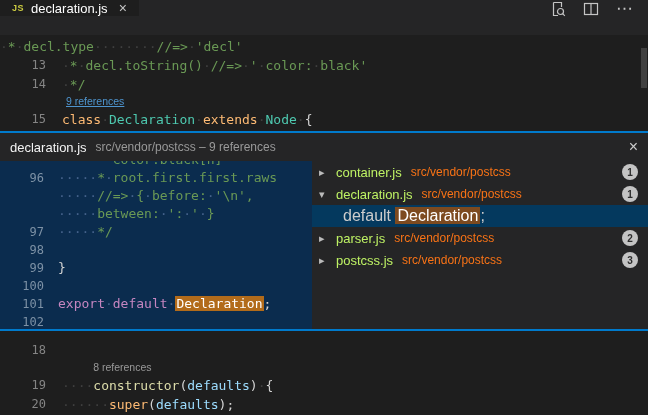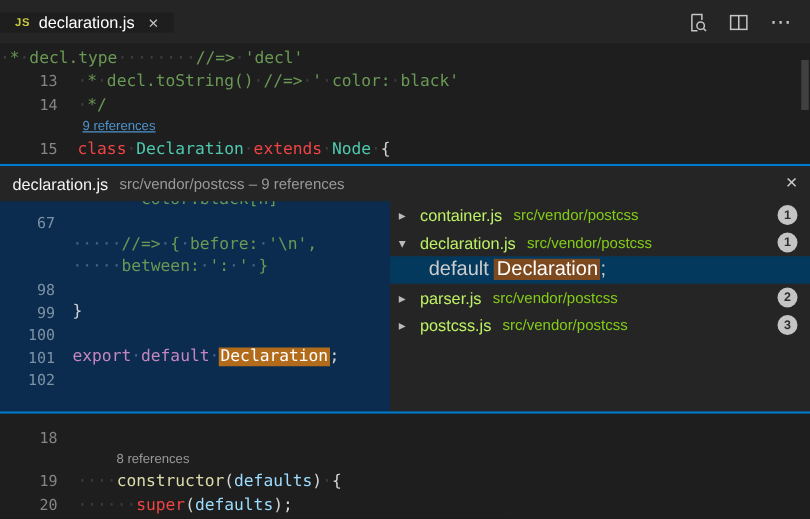--- a/index.html
+++ b/index.html
@@ -1,20 +1,20 @@
 <!DOCTYPE html>
 <html><head>
 <meta charset="utf-8">
 <style>
   *{margin:0;padding:0;box-sizing:border-box}
   html,body{width:648px;height:415px;overflow:hidden;background:#1e1e1e;font-family:"Liberation Sans",sans-serif}
   .window{position:relative;width:648px;height:415px;background:#1e1e1e;overflow:hidden}
 
   
-  .tabbar{display:flex;height:35px;background:#252526;align-items:center}
+  .tabbar{display:flex;height:35px;background:#252526;align-items:flex-start}
   .tab{display:flex;align-items:center;gap:7px;background:#1e1e1e;padding:0 12px;cursor:pointer}
   .jsicon{color:#cbcb41;font-size:9px;font-weight:bold;letter-spacing:.5px}
   .tab-label{color:#ffffff;font-size:13px}
   .tab-close{color:#c5c5c5;font-size:14px;margin-left:4px;cursor:pointer}
   .tab-spacer{flex:1}
   .actions{display:flex;align-items:center;gap:17px;padding:0 15px}
   .action{color:#c5c5c5;display:flex;align-items:center;cursor:pointer}
   .more{font-size:17px;line-height:1}
 
   
@@ -22,21 +22,21 @@
   #ed-top{height:96px;padding-top:2px}
   #ed-bottom{height:84px;padding-top:10px}
   .line{display:flex;height:19px;line-height:19px;white-space:pre}
   .ln{width:62px;min-width:62px;text-align:right;padding-right:16px;color:#858585;font-size:12px}
   .lc{white-space:pre}
   .lens-row{height:16px;line-height:14px}
   .lens{font-size:10.5px;color:#999999;font-family:"Liberation Sans",sans-serif;cursor:pointer}
   .lens.link{color:#4e94ce;text-decoration:underline}
 
   .s-cmt{color:#6a9955}
-  .s-kw{color:#ef4444}
+  .s-kw{color:#fdba74}
   .s-ctrl{color:#c586c0}
   .s-cls{color:#4ec9b0}
   .s-fn{color:#dcdcaa}
   .s-var{color:#9cdcfe}
   .s-str{color:#ce9178}
   .s-pun{color:#d4d4d4}
   .s-txt{color:#cccccc}
   .s-ws{color:#3f3f3f}
   .s-match{background:#b26b1a;color:#ffffff;padding:0 1px}
   .s-tmatch{background:#7d4a1f;color:#ffffff;padding:0 2px}
@@ -52,21 +52,21 @@
   .peek-editor .inner{margin-top:-10px}
   .peek-editor .line{height:18px;line-height:18px}
   .peek-editor .ln{width:58px;min-width:58px;padding-right:14px;color:#7d91a5}
   .peek-editor .s-ws{color:#44618a}
   .peek-editor .s-pun{color:#d4d4d4}
   .peek-results{flex:1;background:#252526;overflow:hidden}
   .trow{position:relative;display:flex;align-items:center;height:22px;padding-left:7px;cursor:pointer}
   .trow.sel{background:#04395e}
   .chev{width:17px;color:#bbbbbb;font-size:11px;cursor:pointer}
   .fname{color:#bef264;font-size:13px;margin-right:9px}
-  .fpath{color:#84cc16;font-size:12px}
+  .fpath{color:#f97316;font-size:12px}
   .badge{position:absolute;right:10px;top:3px;width:16px;height:16px;border-radius:50%;background:#c4c4c4;color:#2d2d2d;font-size:10px;display:flex;align-items:center;justify-content:center;font-weight:bold}
   .trow.ref{padding-left:31px;font-size:16px}
   .reftext{white-space:pre}
 
   .scroll-thumb{position:absolute;right:1px;top:48px;width:6px;height:40px;background:#6b6b6b;opacity:.45}
 </style>
 </head>
 <body>
 
 <div class="window">
@@ -108,23 +108,24 @@
   <div class="peek">
     <div class="peek-header">
       <span class="peek-title">declaration.js</span>
       <span class="peek-meta">src/vendor/postcss – 9 references</span>
       <span class="peek-close">×</span>
     </div>
     <div class="peek-body">
       <div class="peek-editor editor">
         <div class="inner" id="ed-peek">
             <div class="line"><span class="ln"></span><span class="lc"><span class="s-ws">·······</span><span class="s-cmt">color:black[n]</span></span></div>
-            <div class="line"><span class="ln">67</span></div>
+            <div class="line"><span class="ln">96</span><span class="lc"><span class="s-ws">·····</span><span class="s-cmt">*</span><span class="s-ws">·</span><span class="s-cmt">root.first.first.raws</span></span></div>
             <div class="line"><span class="ln"></span><span class="lc"><span class="s-ws">·····</span><span class="s-cmt">//=&gt;</span><span class="s-ws">·</span><span class="s-cmt">{</span><span class="s-ws">·</span><span class="s-cmt">before:</span><span class="s-ws">·</span><span class="s-cmt">'\n',</span></span></div>
             <div class="line"><span class="ln"></span><span class="lc"><span class="s-ws">·····</span><span class="s-cmt">between:</span><span class="s-ws">·</span><span class="s-cmt">':</span><span class="s-ws">·</span><span class="s-cmt">'</span><span class="s-ws">·</span><span class="s-cmt">}</span></span></div>
+            <div class="line"><span class="ln">97</span><span class="lc"><span class="s-ws">·····</span><span class="s-cmt">*/</span></span></div>
             <div class="line"><span class="ln">98</span><span class="lc"></span></div>
             <div class="line"><span class="ln">99</span><span class="lc"><span class="s-pun">}</span></span></div>
             <div class="line"><span class="ln">100</span><span class="lc"></span></div>
             <div class="line"><span class="ln">101</span><span class="lc"><span class="s-ctrl">export</span><span class="s-ws">·</span><span class="s-ctrl">default</span><span class="s-ws">·</span><span class="s-match">Declaration</span><span class="s-pun">;</span></span></div>
             <div class="line"><span class="ln">102</span><span class="lc"></span></div>
           </div>
       </div>
       <div class="peek-results" id="tree">
           <div class="trow file">
             <span class="chev">▸</span>

